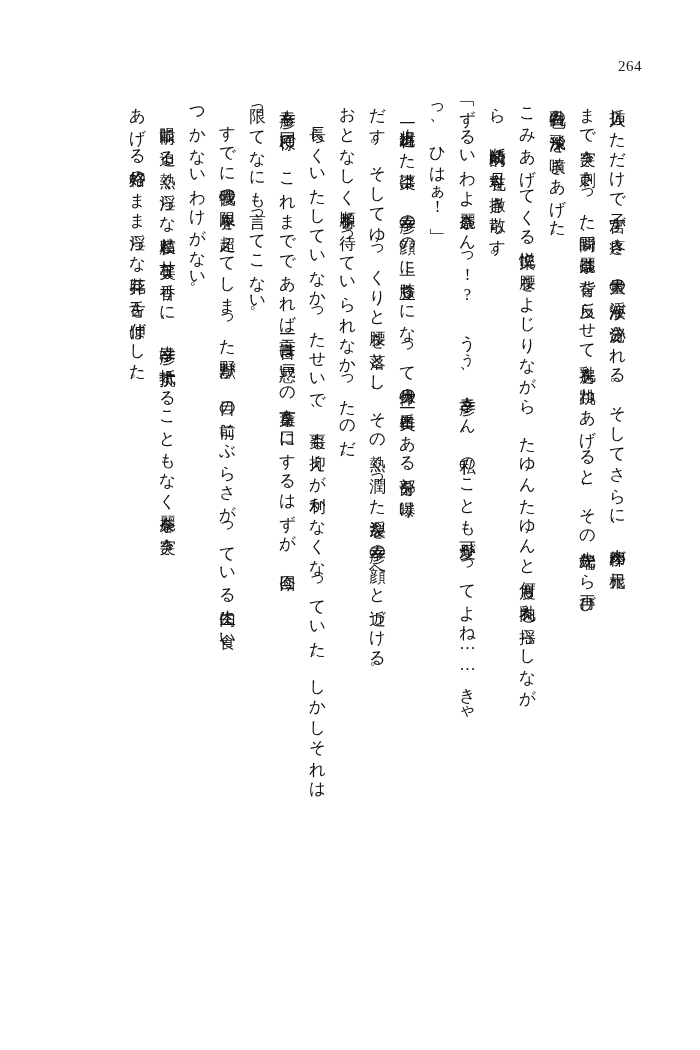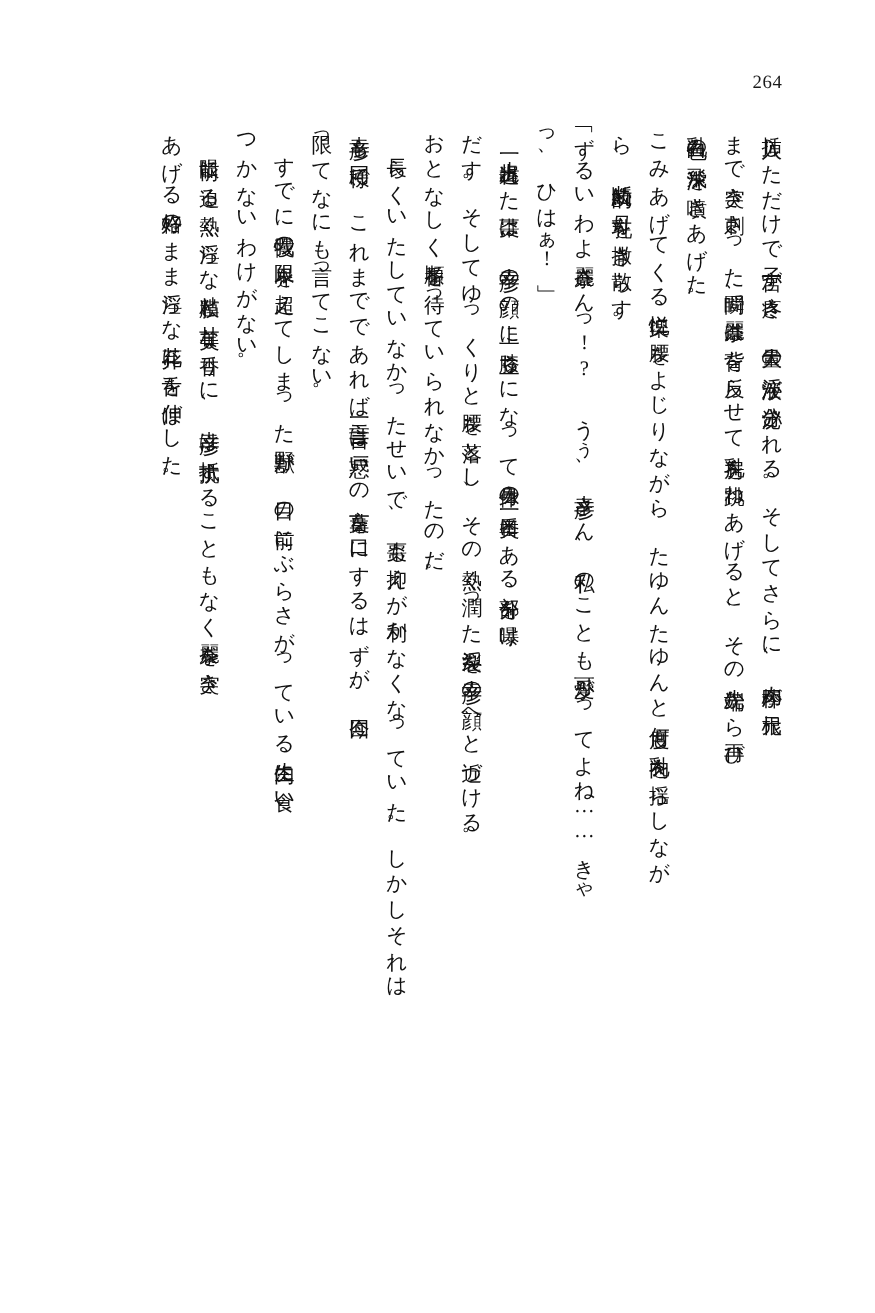--- a/index.html
+++ b/index.html
@@ -16,21 +16,21 @@
   }
   .page {
     position: relative;
     width: 700px;
     height: 1050px;
     background: #ffffff;
   }
   .page-number {
     position: absolute;
     top: 58px;
-    right: 74px;
+    right: 58px;
     font-size: 15px;
     letter-spacing: 0.5px;
     color: #1a1a1a;
     font-family: "Liberation Serif", "DejaVu Serif", serif;
   }
   .text-body {
     position: absolute;
     top: 96px;
     right: 68px;
     left: 62px;

